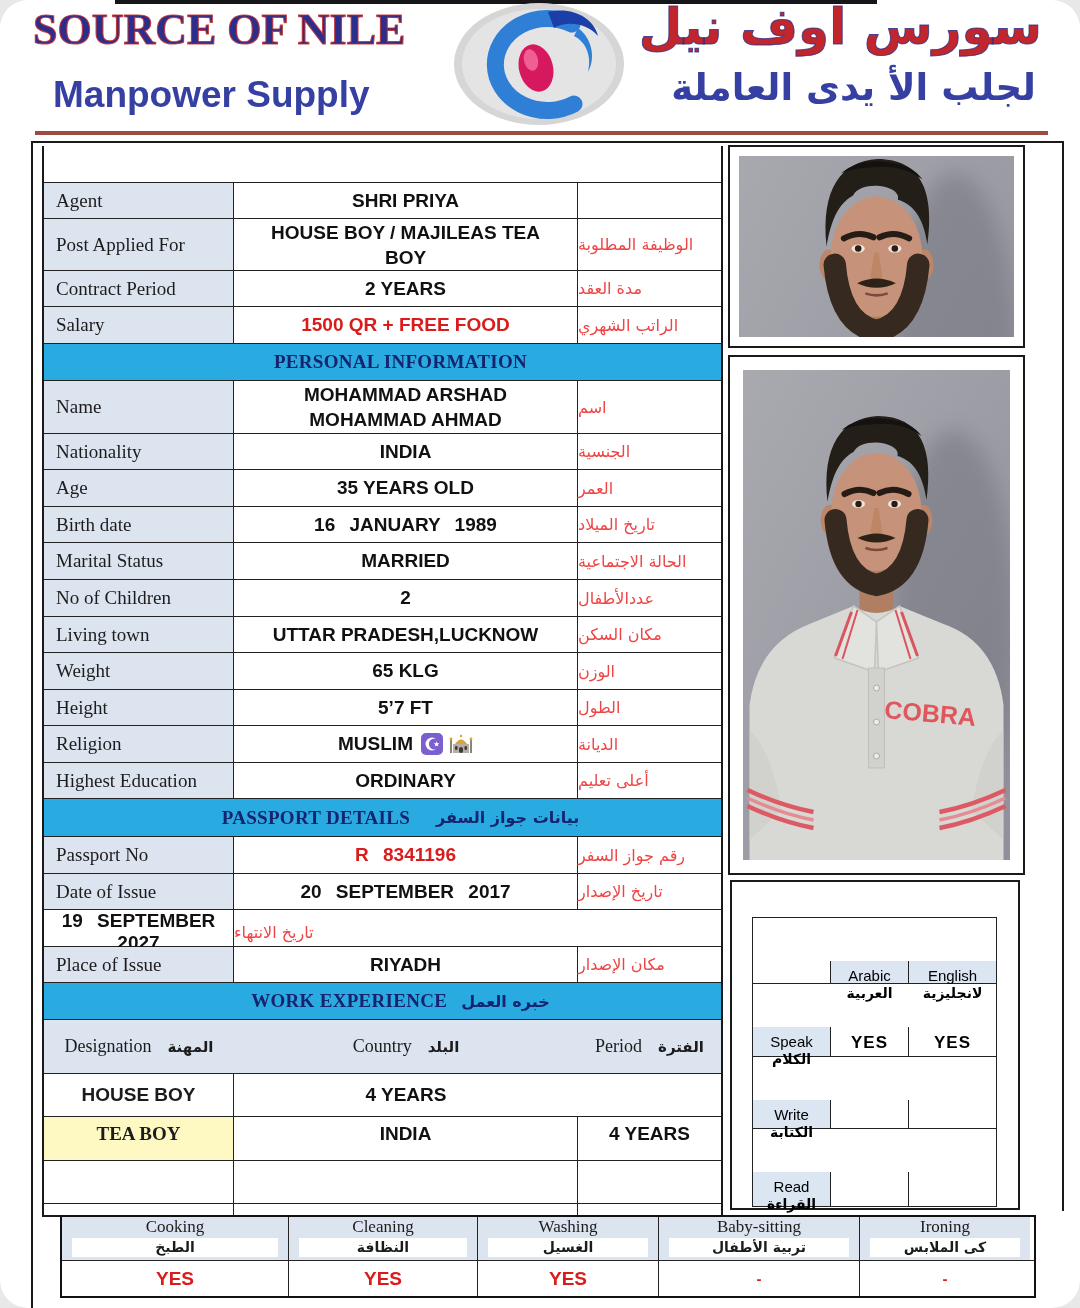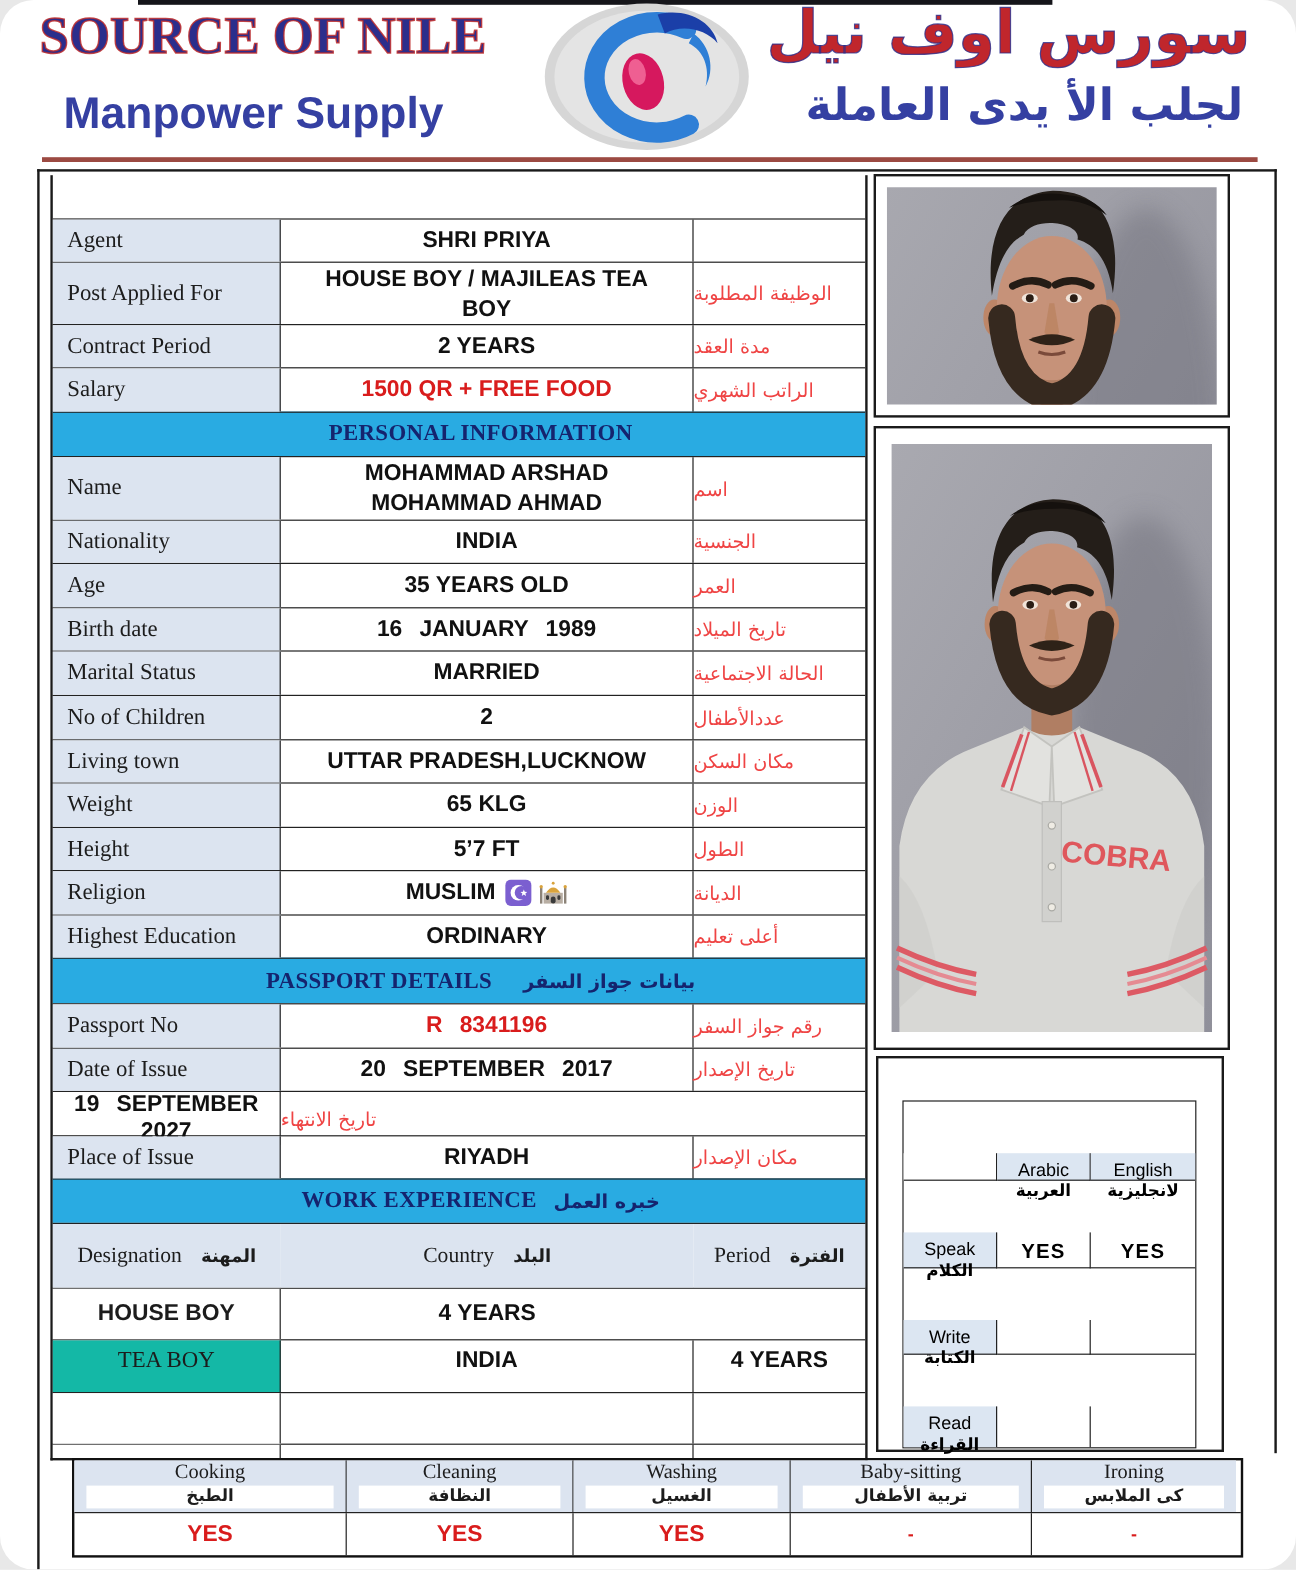--- a/index.html
+++ b/index.html
@@ -329,21 +329,21 @@
         <span>Period</span>
           <span class="ar">الفترة</span>
       </div>
     </div>
 
     <div class="trow" style="height:43px">
       <div class="cell lab" style="background:#fff;justify-content:center;padding-left:0;font-family:'Liberation Sans',sans-serif;font-weight:bold">HOUSE BOY</div>
       <div class="cell val" style="border-right:none">4 YEARS</div>
     </div>
     <div class="trow" style="height:44px">
-      <div class="cell lab serifv" style="background:#14b8a6;justify-content:center;padding-left:0;font-weight:normal;align-items:flex-start;padding-top:6px">TEA BOY</div>
+      <div class="cell lab serifv" style="background:#fef9c3;justify-content:center;padding-left:0;font-weight:bold;align-items:flex-start;padding-top:6px">TEA BOY</div>
       <div class="cell val" style="align-items:flex-start;padding-top:6px">INDIA</div>
       <div class="cell val" style="border-right:none;align-items:flex-start;padding-top:6px">4 YEARS</div>
     </div>
     <div class="trow" style="height:43px">
       <div class="cell lab" style="background:#fff"></div>
       <div class="cell val"></div>
       <div class="cell val" style="border-right:none"></div>
     </div>
     <div class="trow" style="height:12px">
       <div class="cell lab" style="background:#fff"></div>

